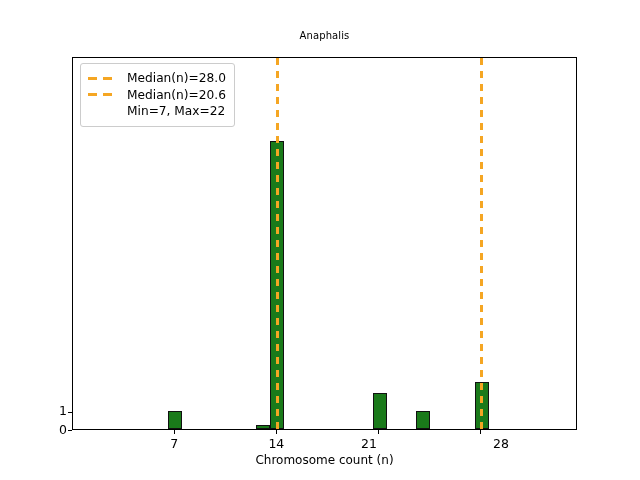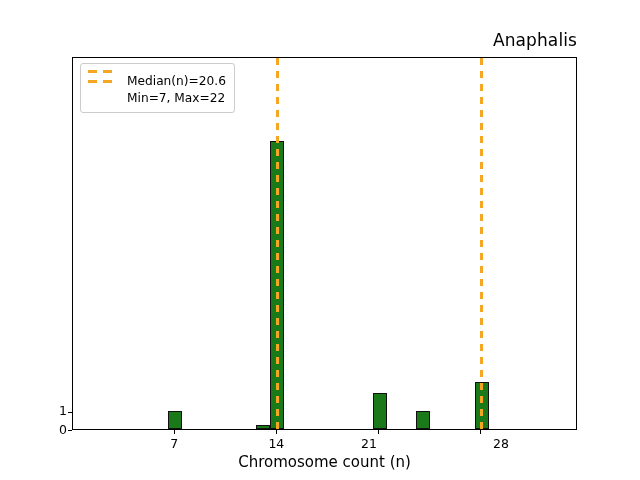--- a/index.html
+++ b/index.html
@@ -23,22 +23,22 @@
     height: 480px;
     background: #ffffff;
   }
 
   
   #chart-title {
     position: absolute;
     left: 72px;
     top: 30px;
     width: 505px;
-    text-align: right;
-    font-size: 17px;
+    text-align: center;
+    font-size: 10px;
     color: #000;
     letter-spacing: 0.1px;
   }
 
   
   #plot-area {
     position: absolute;
     left: 72px;
     top: 57px;
     width: 505px;
@@ -103,21 +103,21 @@
     line-height: 12px;
   }
 
   
   #xlabel {
     position: absolute;
     left: 72px;
     top: 453px;
     width: 505px;
     text-align: center;
-    font-size: 15px;
+    font-size: 12px;
     color: #000;
   }
 
   
   #legend {
     position: absolute;
     left: 80px;
     top: 63px;
     border: 1px solid #cccccc;
     border-radius: 3px;
@@ -187,20 +187,21 @@
       <div class="ytick-mark" style="top: 411.981px;"></div>
       <div class="ytick-label" style="top: 405.481px;">1</div>
     </div>
 
   <div id="xlabel">Chromosome count (n)</div>
 
   <div id="legend">
       <div class="legend-entry">
         <div class="legend-row">
           <span class="legend-dash"></span>
+          <span>Median(n)=28.0</span>
         </div>
       </div>
       <div class="legend-entry">
         <div class="legend-row">
           <span class="legend-dash"></span>
           <span>Median(n)=20.6</span>
         </div>
         <div class="legend-sub">Min=7, Max=22</div>
       </div>
     </div>

